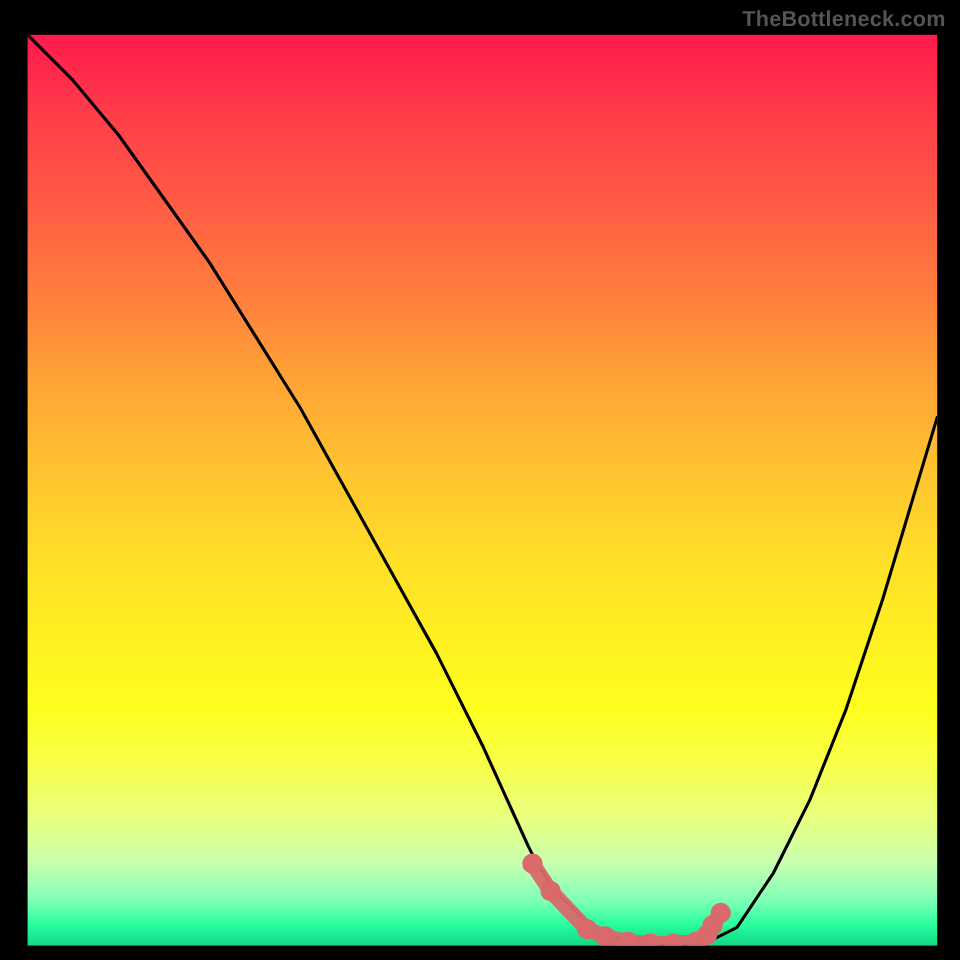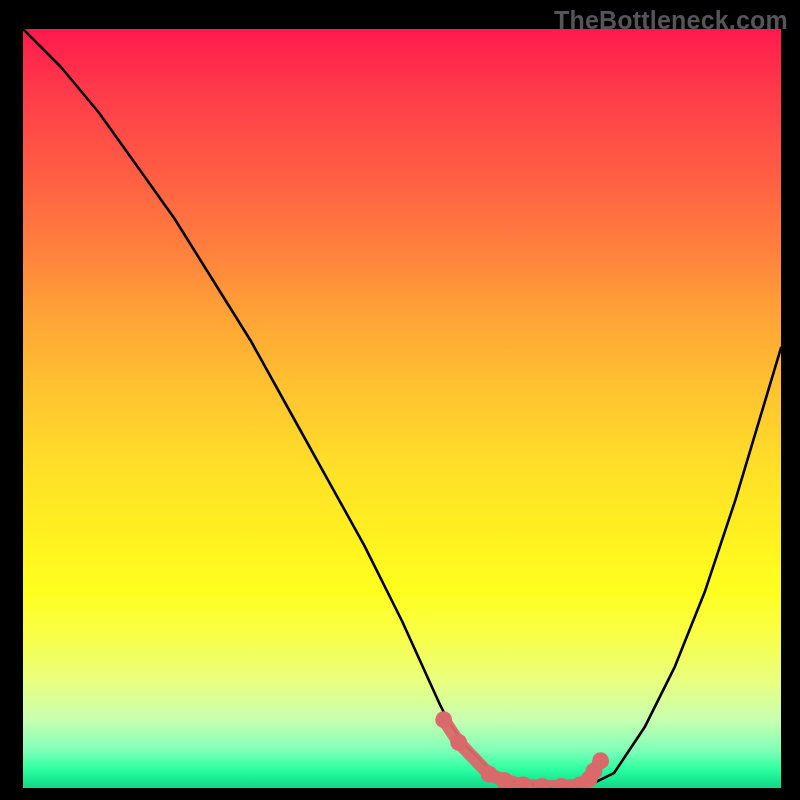--- a/index.html
+++ b/index.html
@@ -8,21 +8,21 @@
     position: relative;
     width: 800px;
     height: 800px;
     background: #000;
   }
   .watermark {
     position: absolute;
     top: 6px;
     right: 12px;
     font-family: Arial, Helvetica, sans-serif;
-    font-size: 25px;
+    font-size: 18px;
     font-weight: bold;
     color: #555559;
     letter-spacing: 0.2px;
   }
   .plot-frame {
     position: absolute;
     left: 23px;
     top: 29px;
     width: 758px;
     height: 759px;

